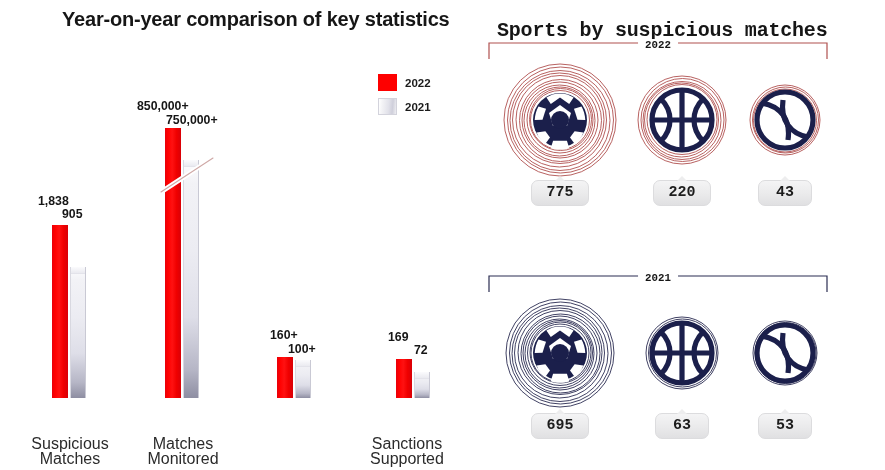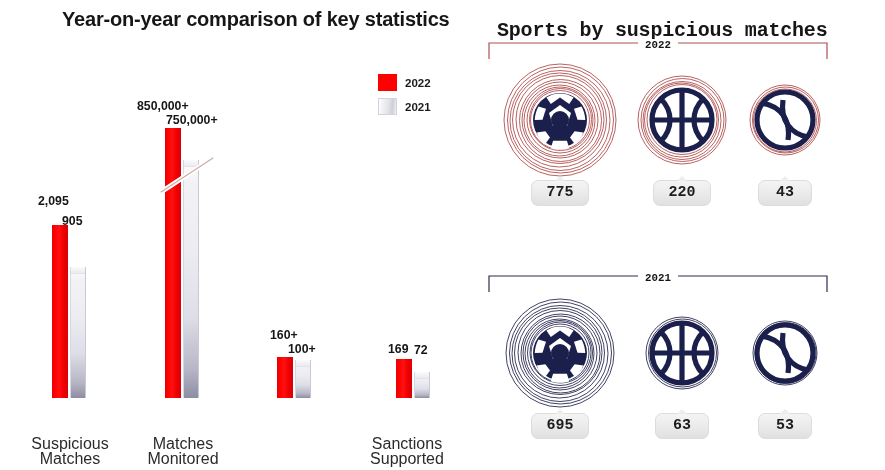--- a/index.html
+++ b/index.html
@@ -173,22 +173,22 @@
       <span class="legend-label">2022</span>
     </div>
     <div class="legend-row">
       <span class="legend-swatch s2021"></span>
       <span class="legend-label">2021</span>
     </div>
   </div>
 
   <div id="plot">
 
-    <div class="val" style="left:38px; top:194px;">2,095</div>
-    <div class="val" style="left:62px; top:207px;margin-top:7px;">905</div>
+    <div class="val" style="left:38px; top:194px;">1,838</div>
+    <div class="val" style="left:62px; top:207px;">905</div>
     <div class="bar red" style="left:52px; height:173px;"></div>
     <div class="bar grey" style="left:70px; height:131px;"></div>
     <div class="cat-label" style="left:22px; width:96px;">
       <span>Suspicious</span><br>
       <span>Matches</span>
     </div>
 
     <div class="val" style="left:137px; top:99px;">850,000+</div>
     <div class="val" style="left:166px; top:113px;">750,000+</div>
     <div class="bar red" style="left:165px; height:270px;"></div>
@@ -202,21 +202,21 @@
     <div class="cat-label" style="left:135px; width:96px;">
       <span>Matches</span><br>
       <span>Monitored</span>
     </div>
 
     <div class="val" style="left:270px; top:328px;">160+</div>
     <div class="val" style="left:288px; top:342px;">100+</div>
     <div class="bar red" style="left:277px; height:41px;"></div>
     <div class="bar grey" style="left:295px; height:38px;"></div>
 
-    <div class="val" style="left:388px; top:330px;margin-top:12px;">169</div>
+    <div class="val" style="left:388px; top:330px;">169</div>
     <div class="val" style="left:414px; top:343px;">72</div>
     <div class="bar red" style="left:396px; height:39px;"></div>
     <div class="bar grey" style="left:414px; height:26px;"></div>
     <div class="cat-label" style="left:359px; width:96px;">
       <span>Sanctions</span><br>
       <span>Supported</span>
     </div>
 
   </div>
 </div>

